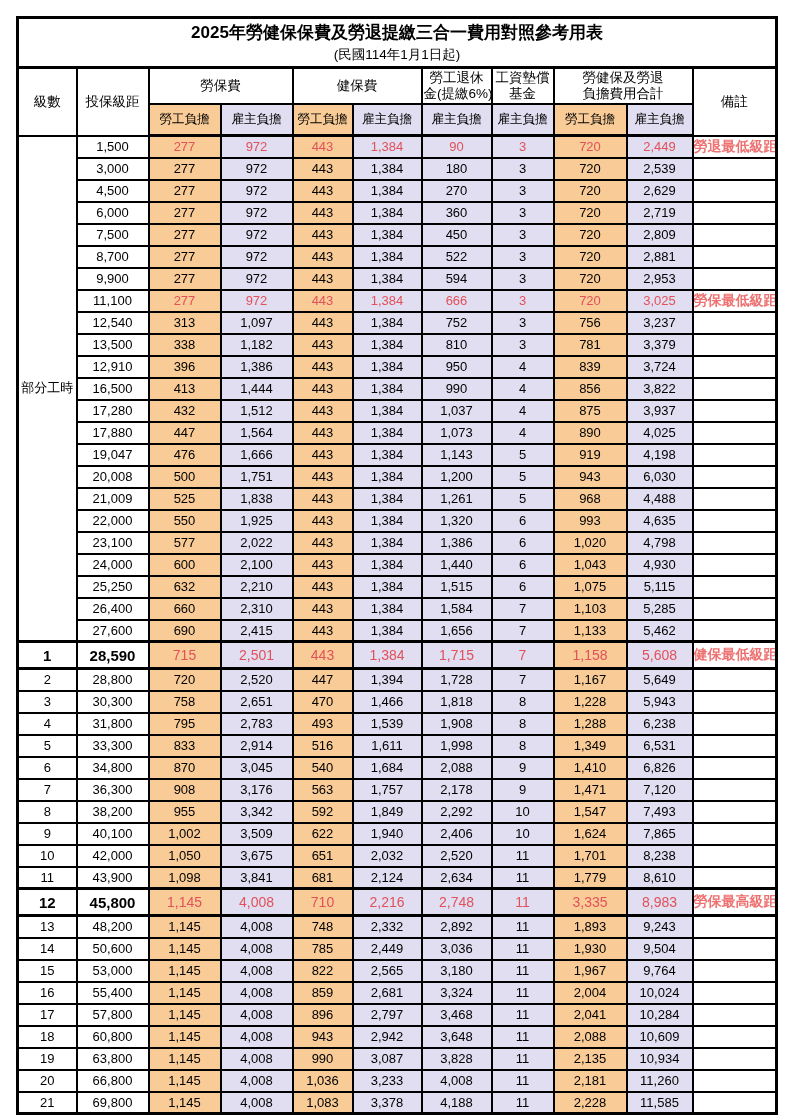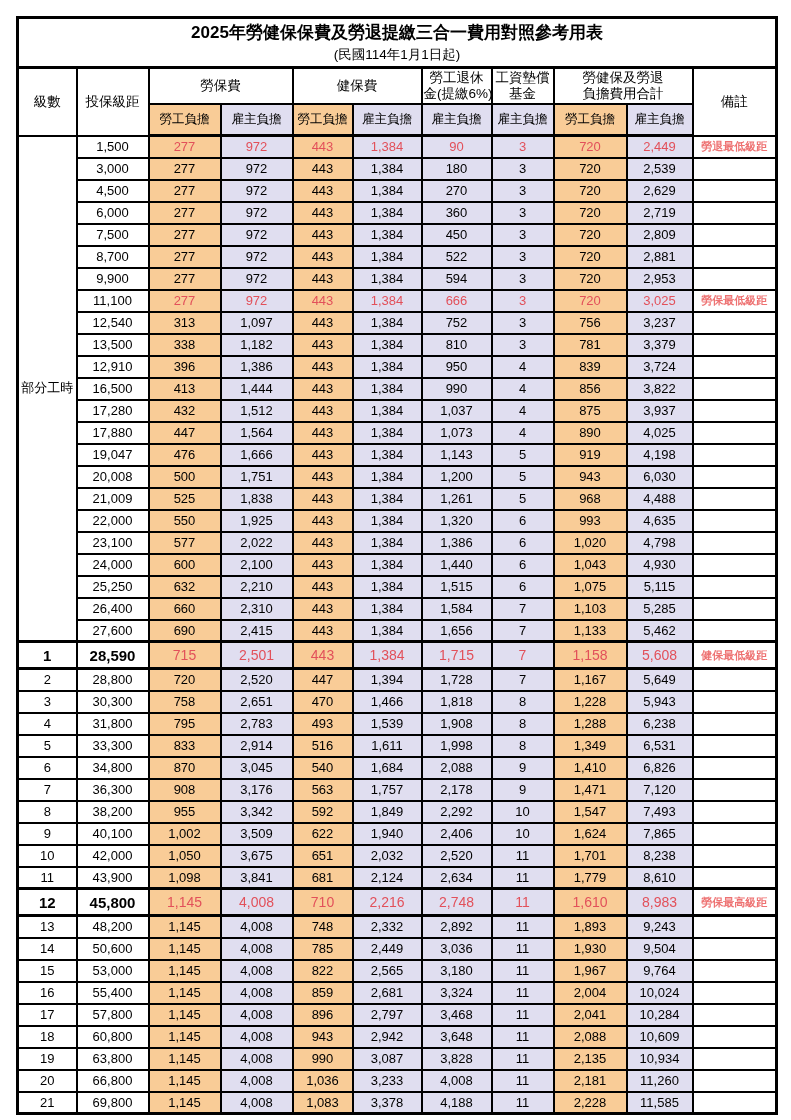--- a/index.html
+++ b/index.html
@@ -38,21 +38,21 @@
   .t1{font-size:17px;font-weight:bold;line-height:25px;}
   .t2{font-size:13.5px;font-weight:normal;line-height:20px;}
   tr.h1 th{height:36px;font-size:13.5px;line-height:16px;}
   tr.h2 th{height:32px;font-size:12.5px;border-bottom:3px solid var(--grid);}
   .emp{background:var(--orange);}
   .er{background:var(--lav);}
   tbody tr{height:22px;}
   tbody td{font-size:13px;}
   td.level{font-size:13px;}
   td.merged{font-size:13px;letter-spacing:0px;text-align:center;}
-  td.remark{font-size:11px;color:var(--remark-red);font-weight:bold;padding:0;}
+  td.remark{font-size:14px;color:var(--remark-red);font-weight:bold;padding:0;}
   tr.hl td.val{color:var(--red);}
   tr.em{height:27px;}
   tr.em td{border-top:3px solid var(--grid);border-bottom:3px solid var(--grid);}
   tr.em td.level, tr.em td.bracket{font-weight:bold;font-size:15px;}
   tr.em td.val{font-size:14px;margin-left:32px;}
 </style>
 </head>
 <body>
 
 <div class="page">
@@ -521,21 +521,21 @@
         </tr>
         <tr class="hl em">
           <td class="level">12</td>
           <td class="bracket">45,800</td>
           <td class="val emp">1,145</td>
           <td class="val er">4,008</td>
           <td class="val emp">710</td>
           <td class="val er">2,216</td>
           <td class="val er">2,748</td>
           <td class="val er">11</td>
-          <td class="val emp">1,610</td>
+          <td class="val emp">3,335</td>
           <td class="val er">8,983</td>
           <td class="remark">勞保最高級距</td>
         </tr>
         <tr>
           <td class="level">13</td>
           <td class="bracket">48,200</td>
           <td class="val emp">1,145</td>
           <td class="val er">4,008</td>
           <td class="val emp">748</td>
           <td class="val er">2,332</td>

